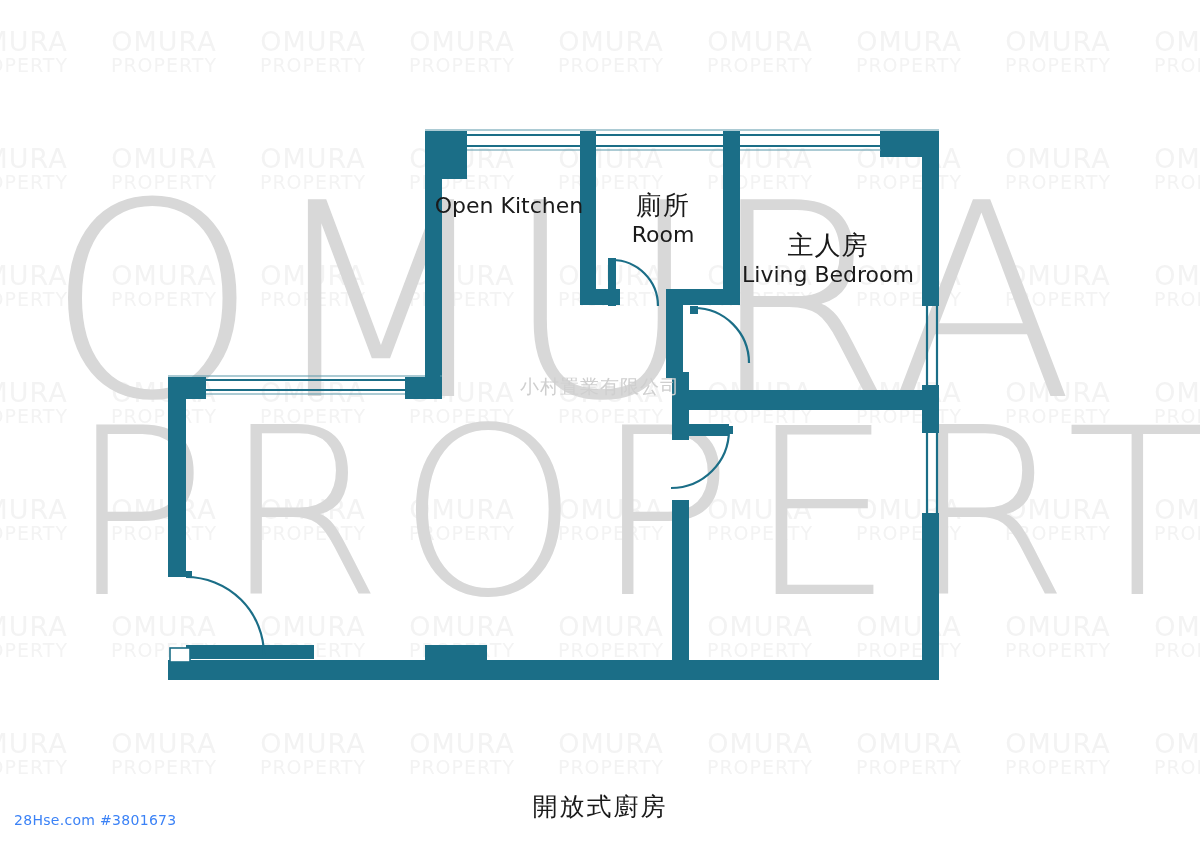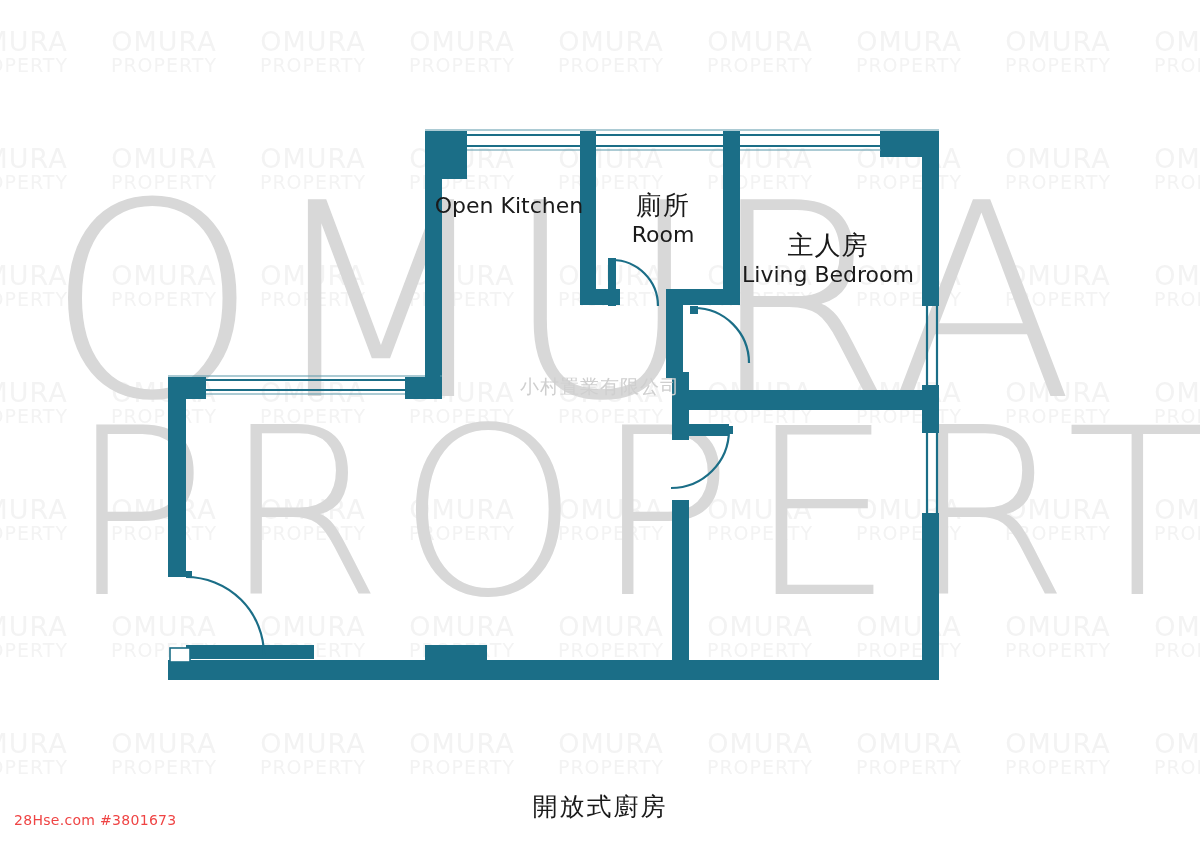--- a/index.html
+++ b/index.html
@@ -113,21 +113,21 @@
     color: #1a1a1a;
     letter-spacing: 2px;
     white-space: nowrap;
     z-index: 5;
   }
   #listing-ref {
     position: absolute;
     left: 14px;
     top: 812px;
     font-size: 14px;
-    color: #ef4444;
+    color: #3b82f6;
     letter-spacing: 0.3px;
     white-space: nowrap;
     z-index: 5;
   }
 </style>
 </head>
 <body>
 
 <div id="stage">
 

